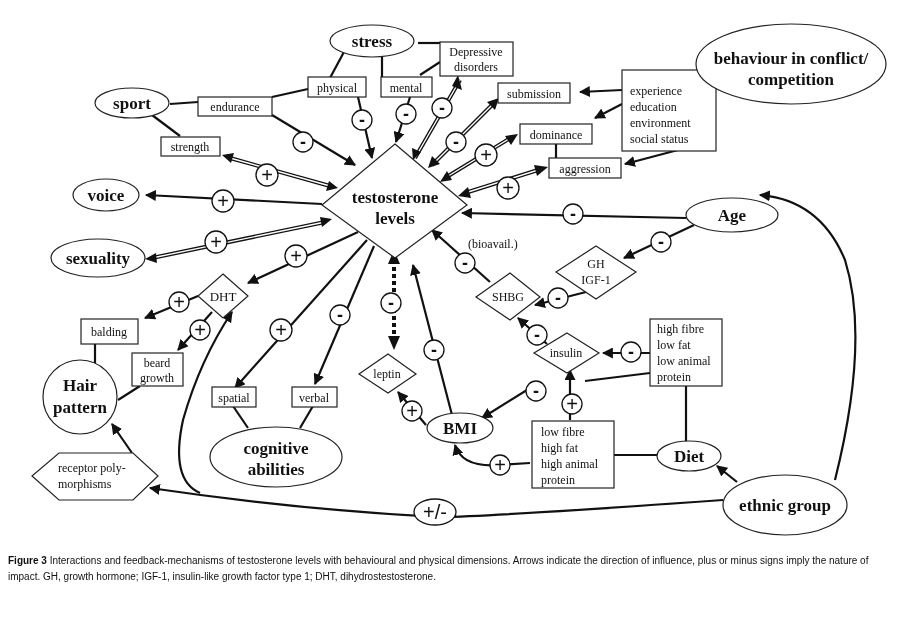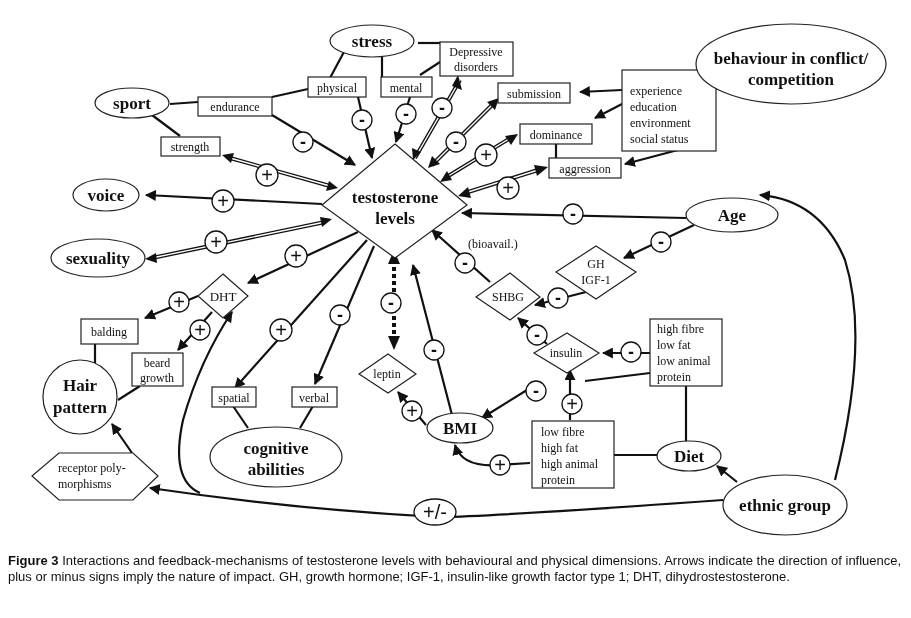--- a/index.html
+++ b/index.html
@@ -8,21 +8,21 @@
   .nt { font-family:"Liberation Serif", serif; fill:#111; }
   .bold { font-weight:bold; }
   .shape { fill:#fff; stroke:#222; stroke-width:1.2; }
   .edge { fill:none; stroke:#111; stroke-width:2.2; }
   .edge-double { fill:none; stroke:#111; stroke-width:4; }
   .edge-double-inner { fill:none; stroke:#fff; stroke-width:1.4; }
   .edge-dash { fill:none; stroke:#111; stroke-width:4; stroke-dasharray:4 3; }
   .sign-circle { fill:#fff; stroke:#111; stroke-width:1.3; }
   .sign-text { font-family:"Liberation Sans", sans-serif; font-size:20px; fill:#111; text-anchor:middle; dominant-baseline:central; }
   .sign-text.minus { font-size:18px; font-weight:bold; }
-  #caption { position:absolute; left:8px; top:553px; width:895px; font-family:"Liberation Sans", sans-serif; font-size:13px; line-height:16px; color:#111; }
+  #caption { position:absolute; left:8px; top:553px; width:895px; font-family:"Liberation Sans", sans-serif; font-size:10px; line-height:16px; color:#111; }
   #caption b { font-weight:bold; }
 </style>
 </head>
 <body>
 
 <svg id="diagram" viewBox="0 0 911 540" xmlns="http://www.w3.org/2000/svg">
   <defs>
     <marker id="ah" viewBox="0 0 10 10" refX="9" refY="5" markerWidth="5" markerHeight="5" orient="auto-start-reverse">
       <path d="M0,0 L10,5 L0,10 z" fill="#111"></path>
     </marker>

